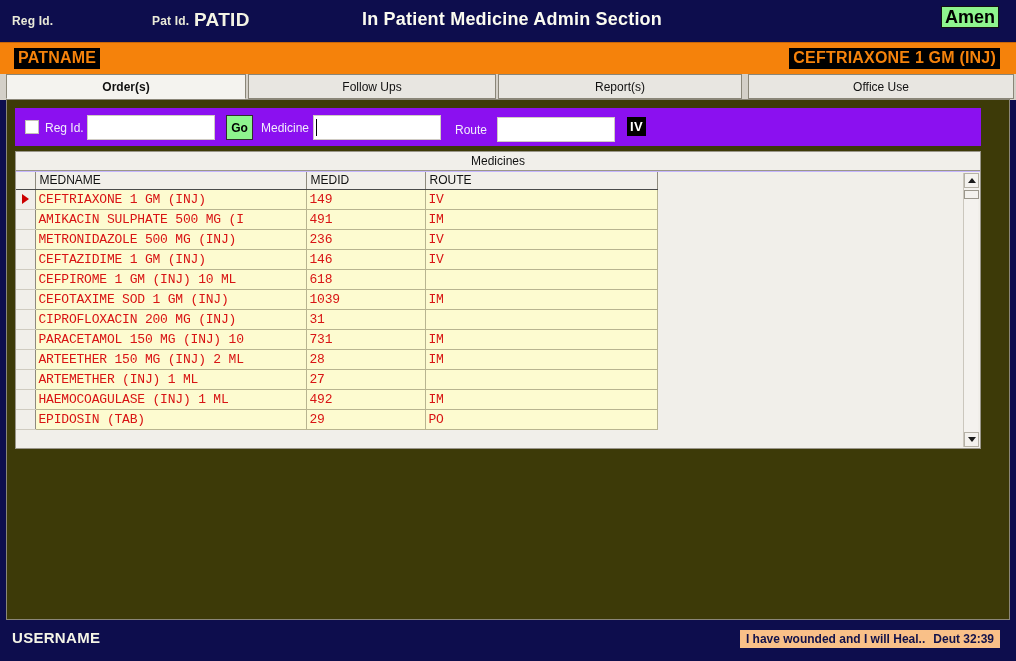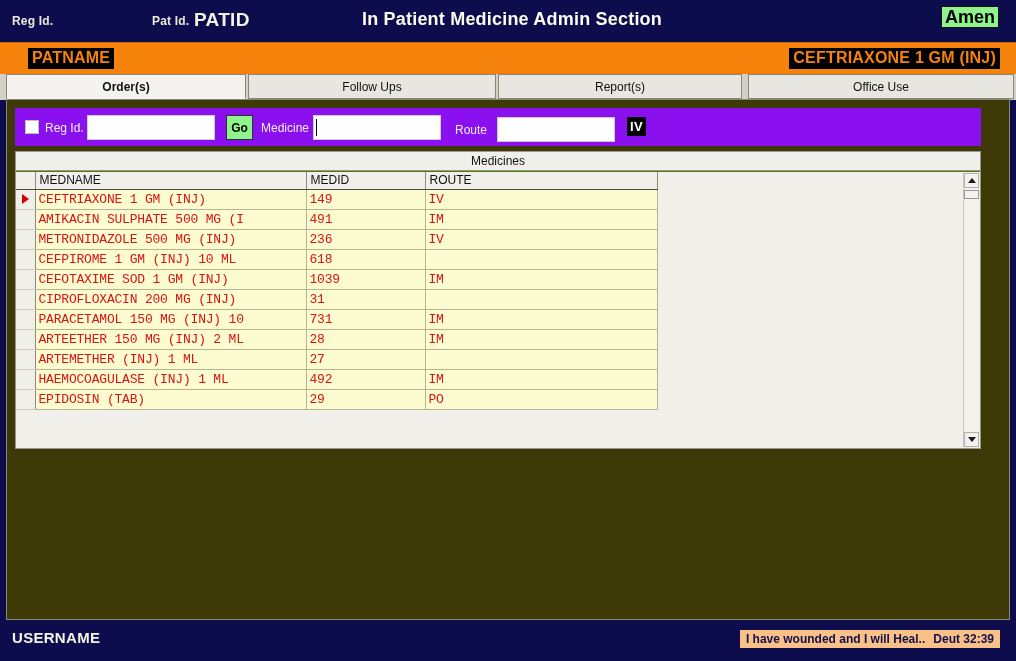--- a/index.html
+++ b/index.html
@@ -55,21 +55,21 @@
     cursor: pointer;
   }
 
   
   #orange-bar {
     position: absolute; left: 0; top: 42px; width: 1016px; height: 32px;
     background: #f5820b;
     border-top: 1px solid #c8670a;
   }
   #patname {
-    position: absolute; left: 28px; top: 5px;
+    position: absolute; left: 14px; top: 5px;
     background: #000; color: #f5820b;
     font-size: 16px; font-weight: 700;
     padding: 1px 4px 2px 4px;
     letter-spacing: 0.2px;
   }
   #med-banner {
     position: absolute; right: 16px; top: 5px;
     background: #000; color: #f5820b;
     font-size: 16px; font-weight: 700;
     padding: 1px 4px 2px 4px;
@@ -162,21 +162,21 @@
     background: #000; color: #fff;
     font-size: 13px; font-weight: 700;
     padding: 2px 3px;
     letter-spacing: 0.4px;
   }
 
   
   #grid-panel {
     position: absolute; left: 8px; top: 51px;
     width: 966px; height: 298px;
-    background: #4d7c0f;
+    background: #c4b5fd;
     border: 1px solid #9a968a;
   }
   #grid-caption {
     position: relative;
     height: 19px; line-height: 19px;
     text-align: center;
     font-size: 12px; color: #111;
     background: #f1efea;
     border-bottom: 1px solid #9a968a;
   }
@@ -367,20 +367,26 @@
                 <td>IM</td>
               </tr>
               <tr>
                 <td class="sel-cell"></td>
                 <td>METRONIDAZOLE 500 MG (INJ)</td>
                 <td>236</td>
                 <td>IV</td>
               </tr>
               <tr>
                 <td class="sel-cell"></td>
+                <td>CEFTAZIDIME 1 GM (INJ)</td>
+                <td>146</td>
+                <td>IV</td>
+              </tr>
+              <tr>
+                <td class="sel-cell"></td>
                 <td>CEFPIROME 1 GM (INJ) 10 ML</td>
                 <td>618</td>
                 <td></td>
               </tr>
               <tr>
                 <td class="sel-cell"></td>
                 <td>CEFOTAXIME SOD 1 GM (INJ)</td>
                 <td>1039</td>
                 <td>IM</td>
               </tr>

